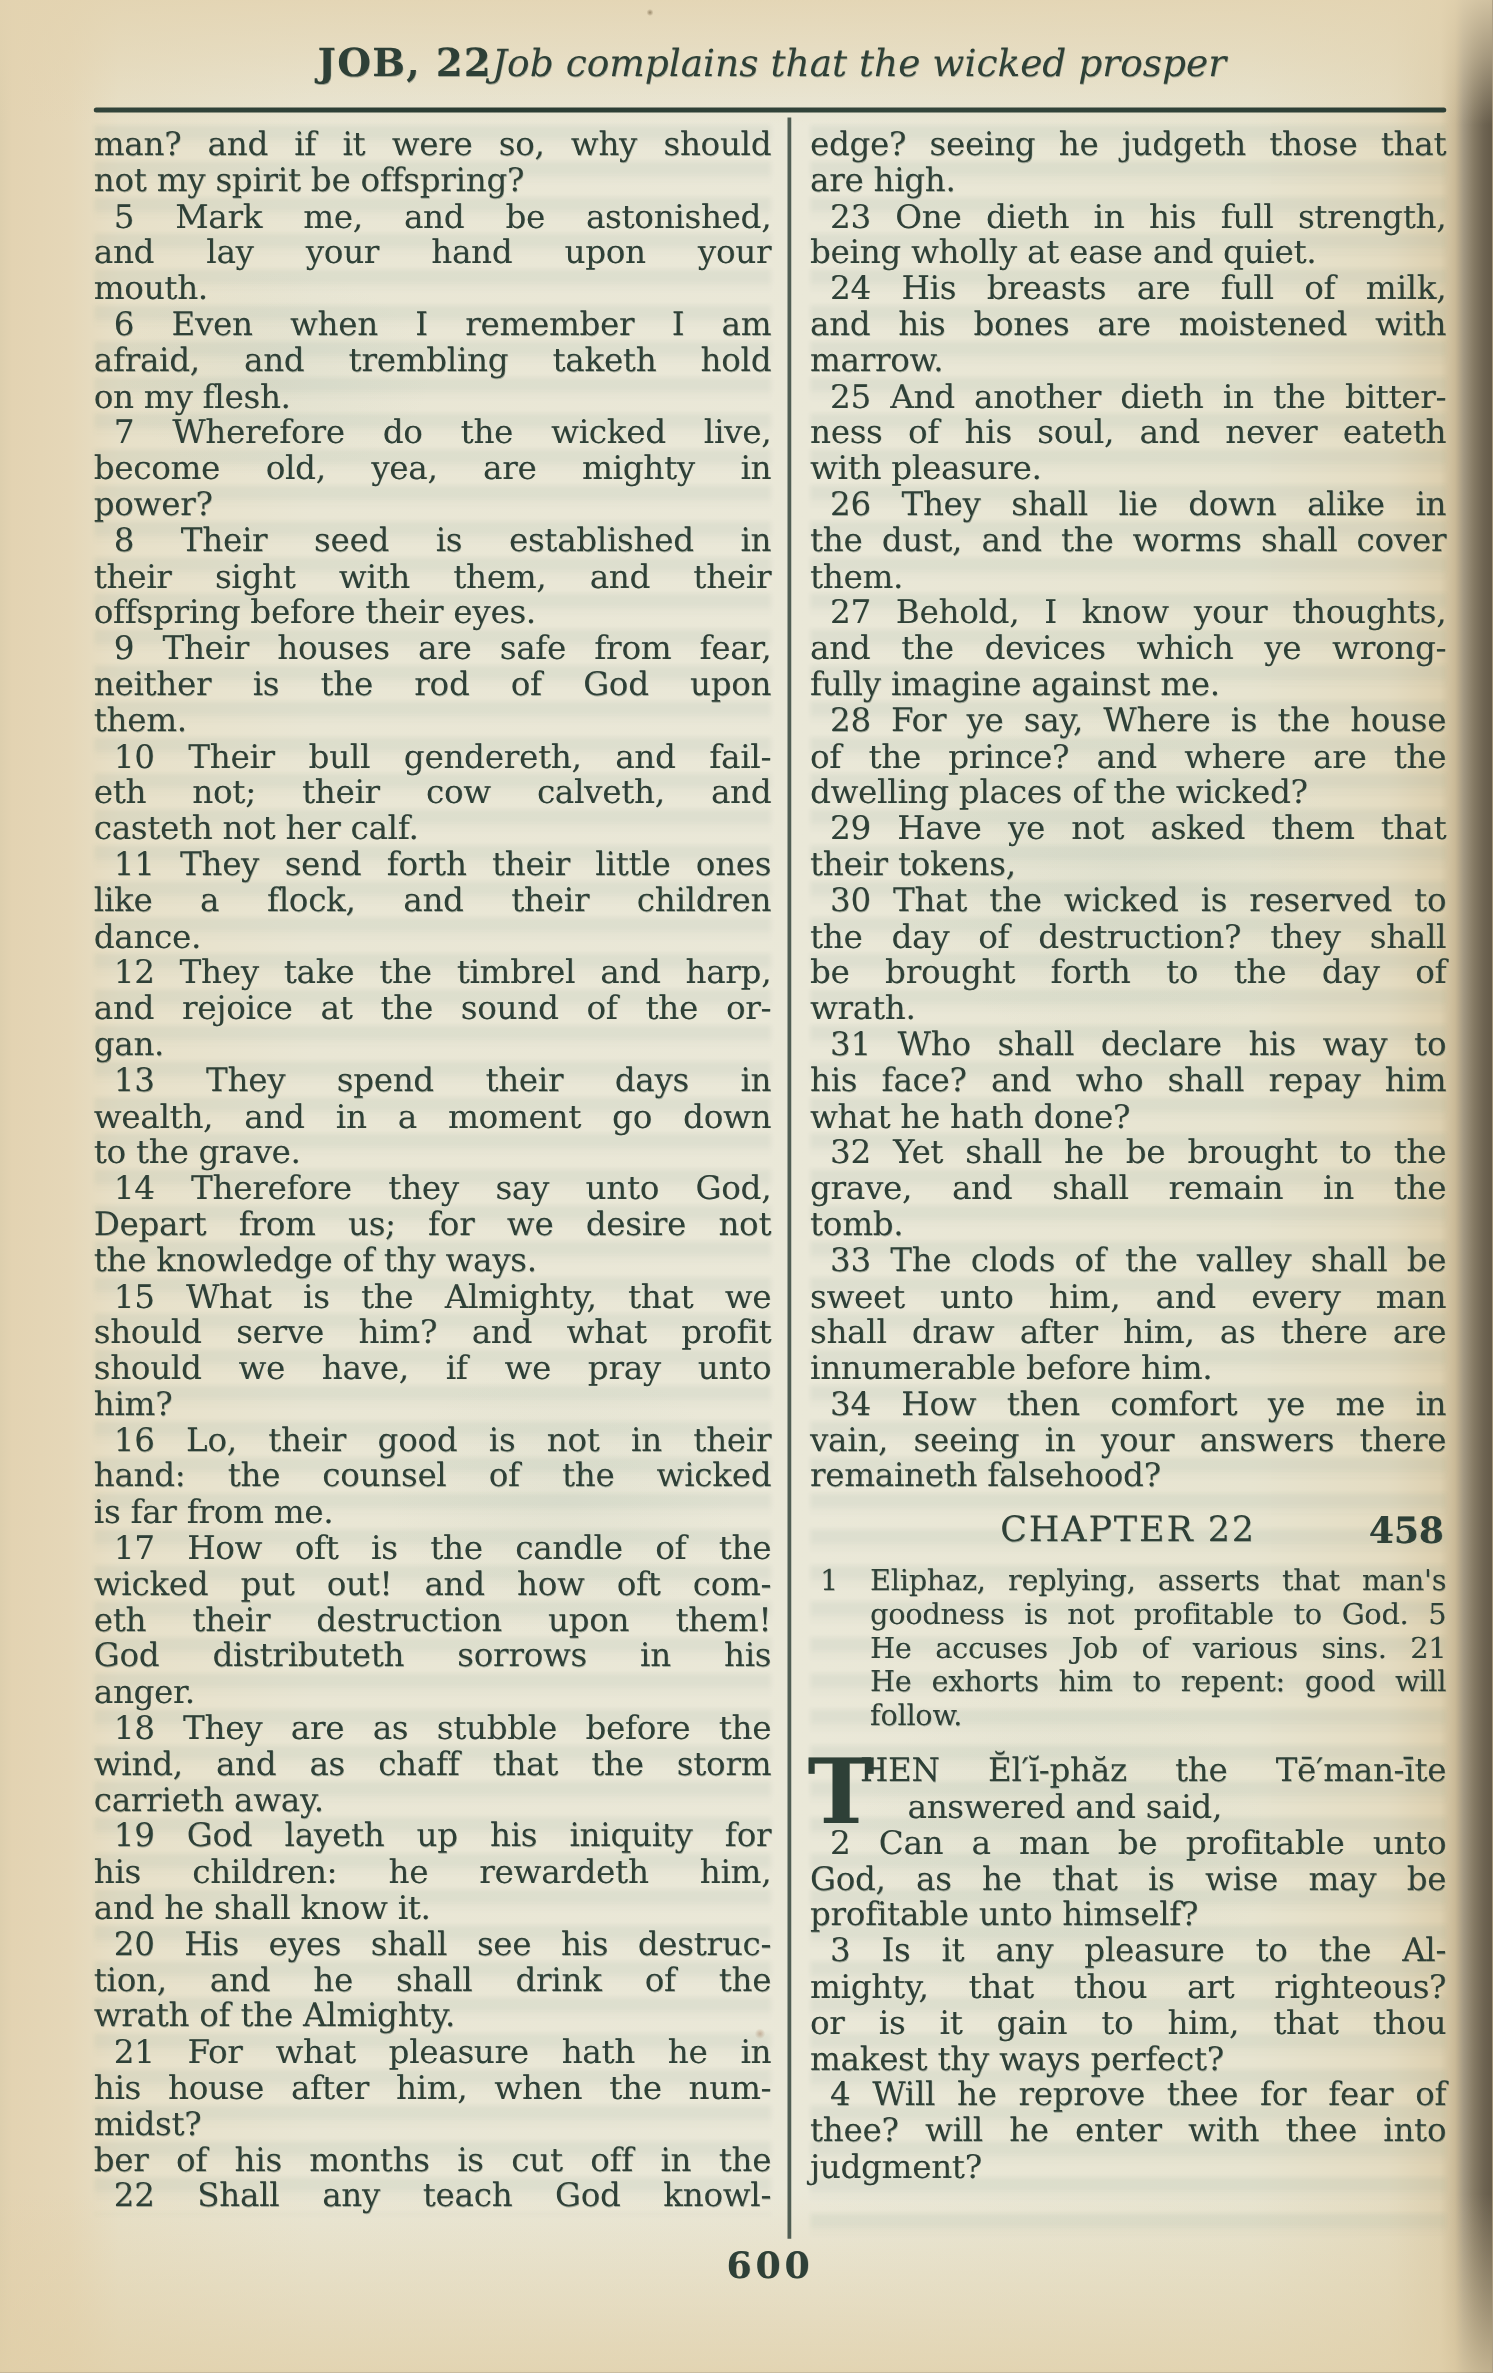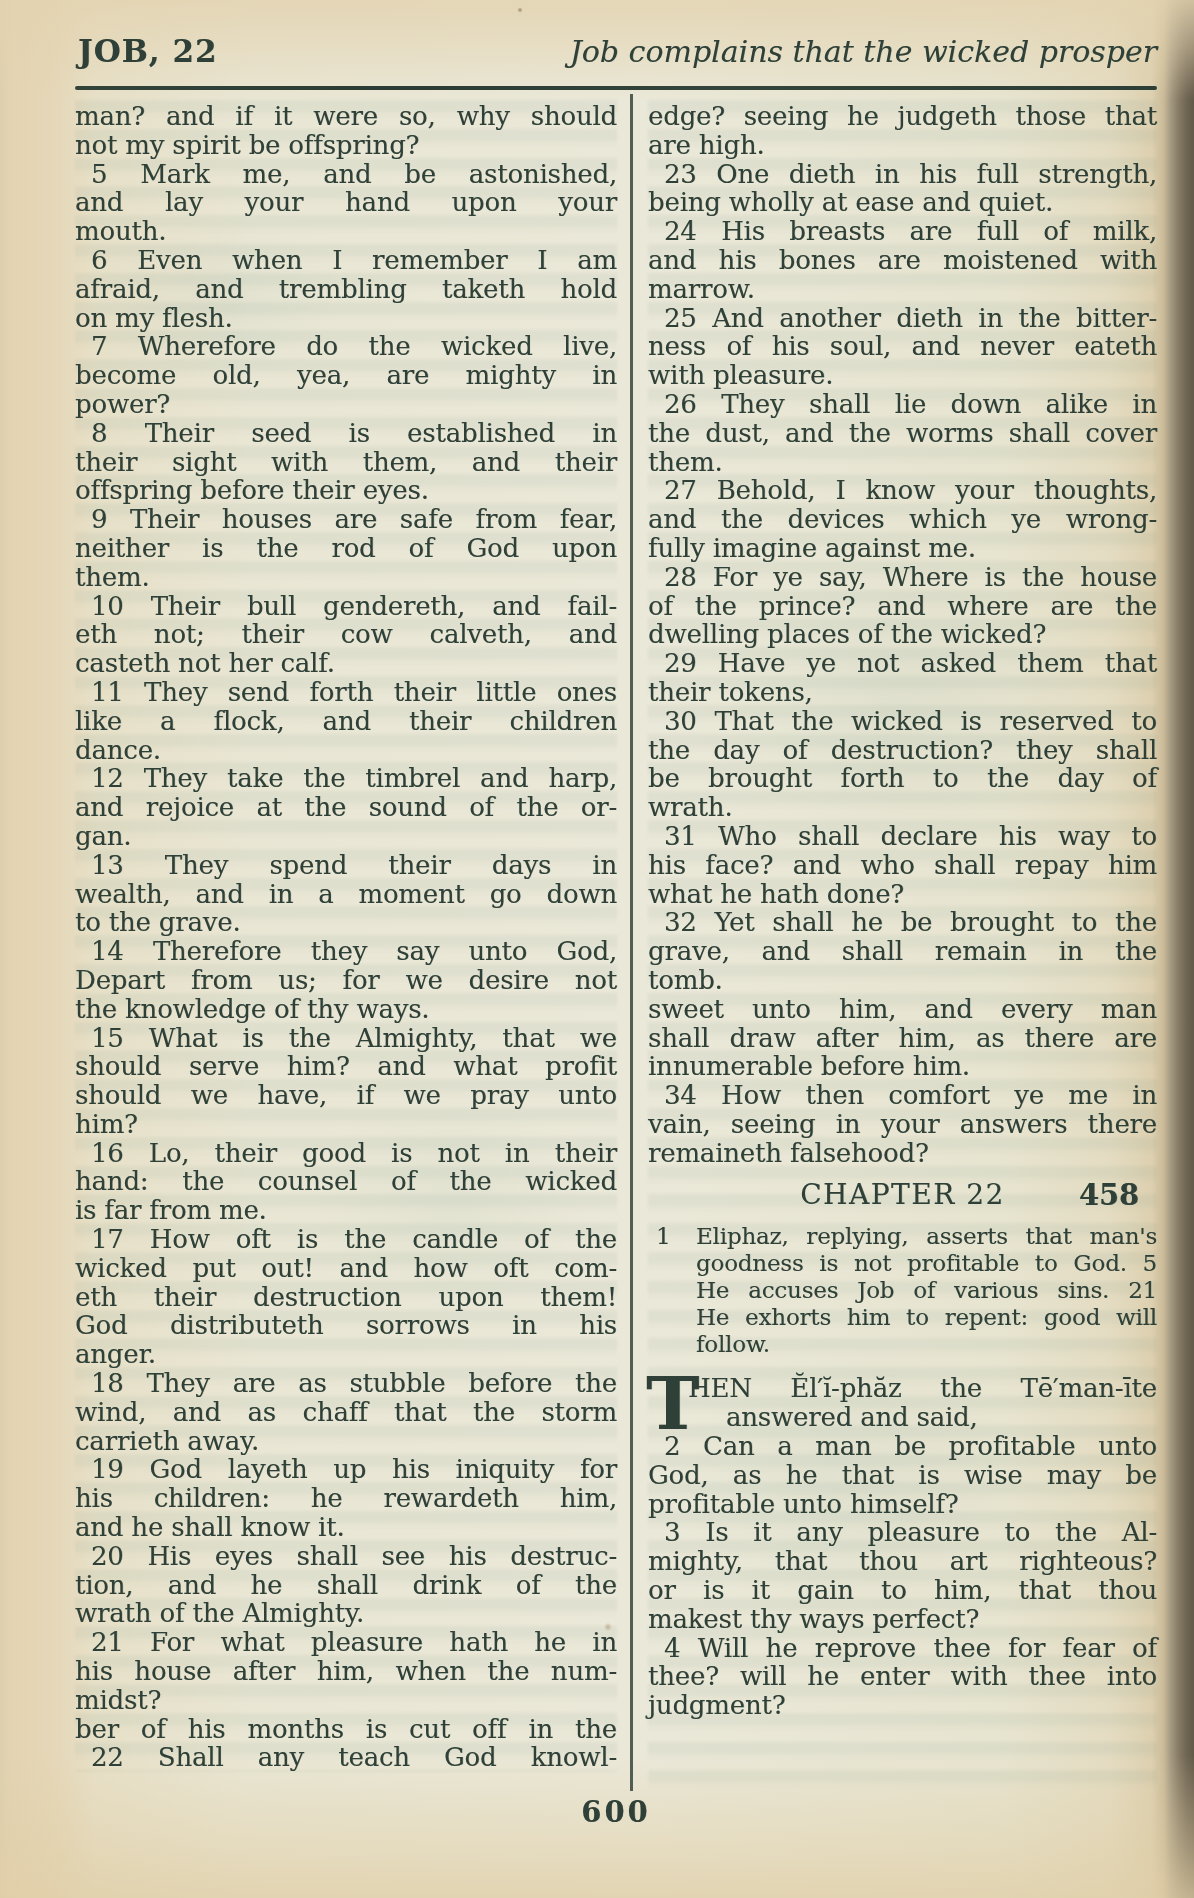--- a/index.html
+++ b/index.html
@@ -24,36 +24,36 @@
   }
   .ghost { position:absolute; filter:blur(1.6px); opacity:0.85; pointer-events:none; }
   .ghost-l { left:75px; top:100px; width:542px; height:1672px; }
   .ghost-r { left:648px; top:100px; width:509px; height:1690px; }
   .ghost {
     background:repeating-linear-gradient(180deg,
       rgba(104,142,128,0.10) 0px, rgba(104,142,128,0.10) 12px,
       rgba(104,142,128,0.03) 12px, rgba(104,142,128,0.03) 18px,
       rgba(104,142,128,0.00) 18px, rgba(104,142,128,0.00) 28.8px);
   }
-  .header { position:absolute; left:78px; top:33px; width:1079px; display:flex; justify-content:space-between; align-items:baseline; }
+  .header { position:absolute; left:78px; top:33px; width:1079px; display:flex; justify-content:center; align-items:baseline; }
   .h-left  { font-weight:bold; font-size:31px; letter-spacing:1px; }
   .h-right { font-style:italic; font-size:30px; }
   .rule { position:absolute; left:75px; top:86px; width:1082px; height:4px; border-radius:2px;
           background:linear-gradient(90deg,#32443a,#2a3c33 30%,#33453b 60%,#2c3e35); }
   .divider { position:absolute; left:630px; top:94px; width:3px; height:1697px; background:rgba(46,64,55,0.82); }
   .col { position:absolute; top:102px; font-size:26px; line-height:28.8px; letter-spacing:-0.2px; }
   .col-left  { left:75px;  width:542px; }
   .col-right { left:648px; width:509px; }
   .line { height:28.8px; text-align:justify; text-align-last:justify; }
   .line.end { text-align-last:left; }
   .line.ind { text-indent:16px; }
   .it { }
   .chapter-head { position:relative; margin-top:14px; height:36px; margin-bottom:6px; text-align:center; }
   .ch-title { font-weight:normal; font-size:28px; letter-spacing:1.5px;margin-top:46px; }
-  .ch-num { position:absolute; right:18px; top:0; font-weight:bold; font-size:29px; }
+  .ch-num { position:absolute; right:2px; top:0; font-weight:bold; font-size:29px; }
   .summary { position:relative; padding-left:48px; font-size:23px; line-height:27px; margin-bottom:16px; }
   .summary .line { height:27px; }
   .summary .marker { position:absolute; left:8px; top:0; font-style:normal; }
   .dropcap-para { position:relative; }
   .dropcap { position:absolute; left:-2px; top:1px; font-size:72px; line-height:58px; font-weight:bold; }
   #dropcap-lines .line:first-child  { padding-left:40px; }
   #dropcap-lines .line:nth-child(2) { padding-left:78px; }
   .page-num { position:absolute; left:75px; top:1795px; width:1082px; text-align:center;
               font-size:29px; font-weight:bold; letter-spacing:3px; }
 </style>
@@ -158,20 +158,21 @@
         <div class="line ind"><span>30 That the wicked is reserved to</span></div>
         <div class="line"><span>the day of destruction? they shall</span></div>
         <div class="line"><span>be brought forth to the day of</span></div>
         <div class="line end"><span>wrath.</span></div>
         <div class="line ind"><span>31 Who shall declare his way to</span></div>
         <div class="line"><span>his face? and who shall repay him</span></div>
         <div class="line end"><span class="it">what</span><span> he hath done?</span></div>
         <div class="line ind"><span>32 Yet shall he be brought to the</span></div>
         <div class="line"><span>grave, and shall remain in the</span></div>
         <div class="line end"><span>tomb.</span></div>
+        <div class="line ind"><span>33 The clods of the valley shall be</span></div>
         <div class="line"><span>sweet unto him, and every man</span></div>
         <div class="line"><span>shall draw after him, as </span><span class="it">there are</span></div>
         <div class="line end"><span>innumerable before him.</span></div>
         <div class="line ind"><span>34 How then comfort ye me in</span></div>
         <div class="line"><span>vain, seeing in your answers there</span></div>
         <div class="line end"><span>remaineth falsehood?</span></div>
       </div>
     <div class="chapter-head">
       <span class="ch-title">CHAPTER 22</span>
       <span class="ch-num">458</span>

